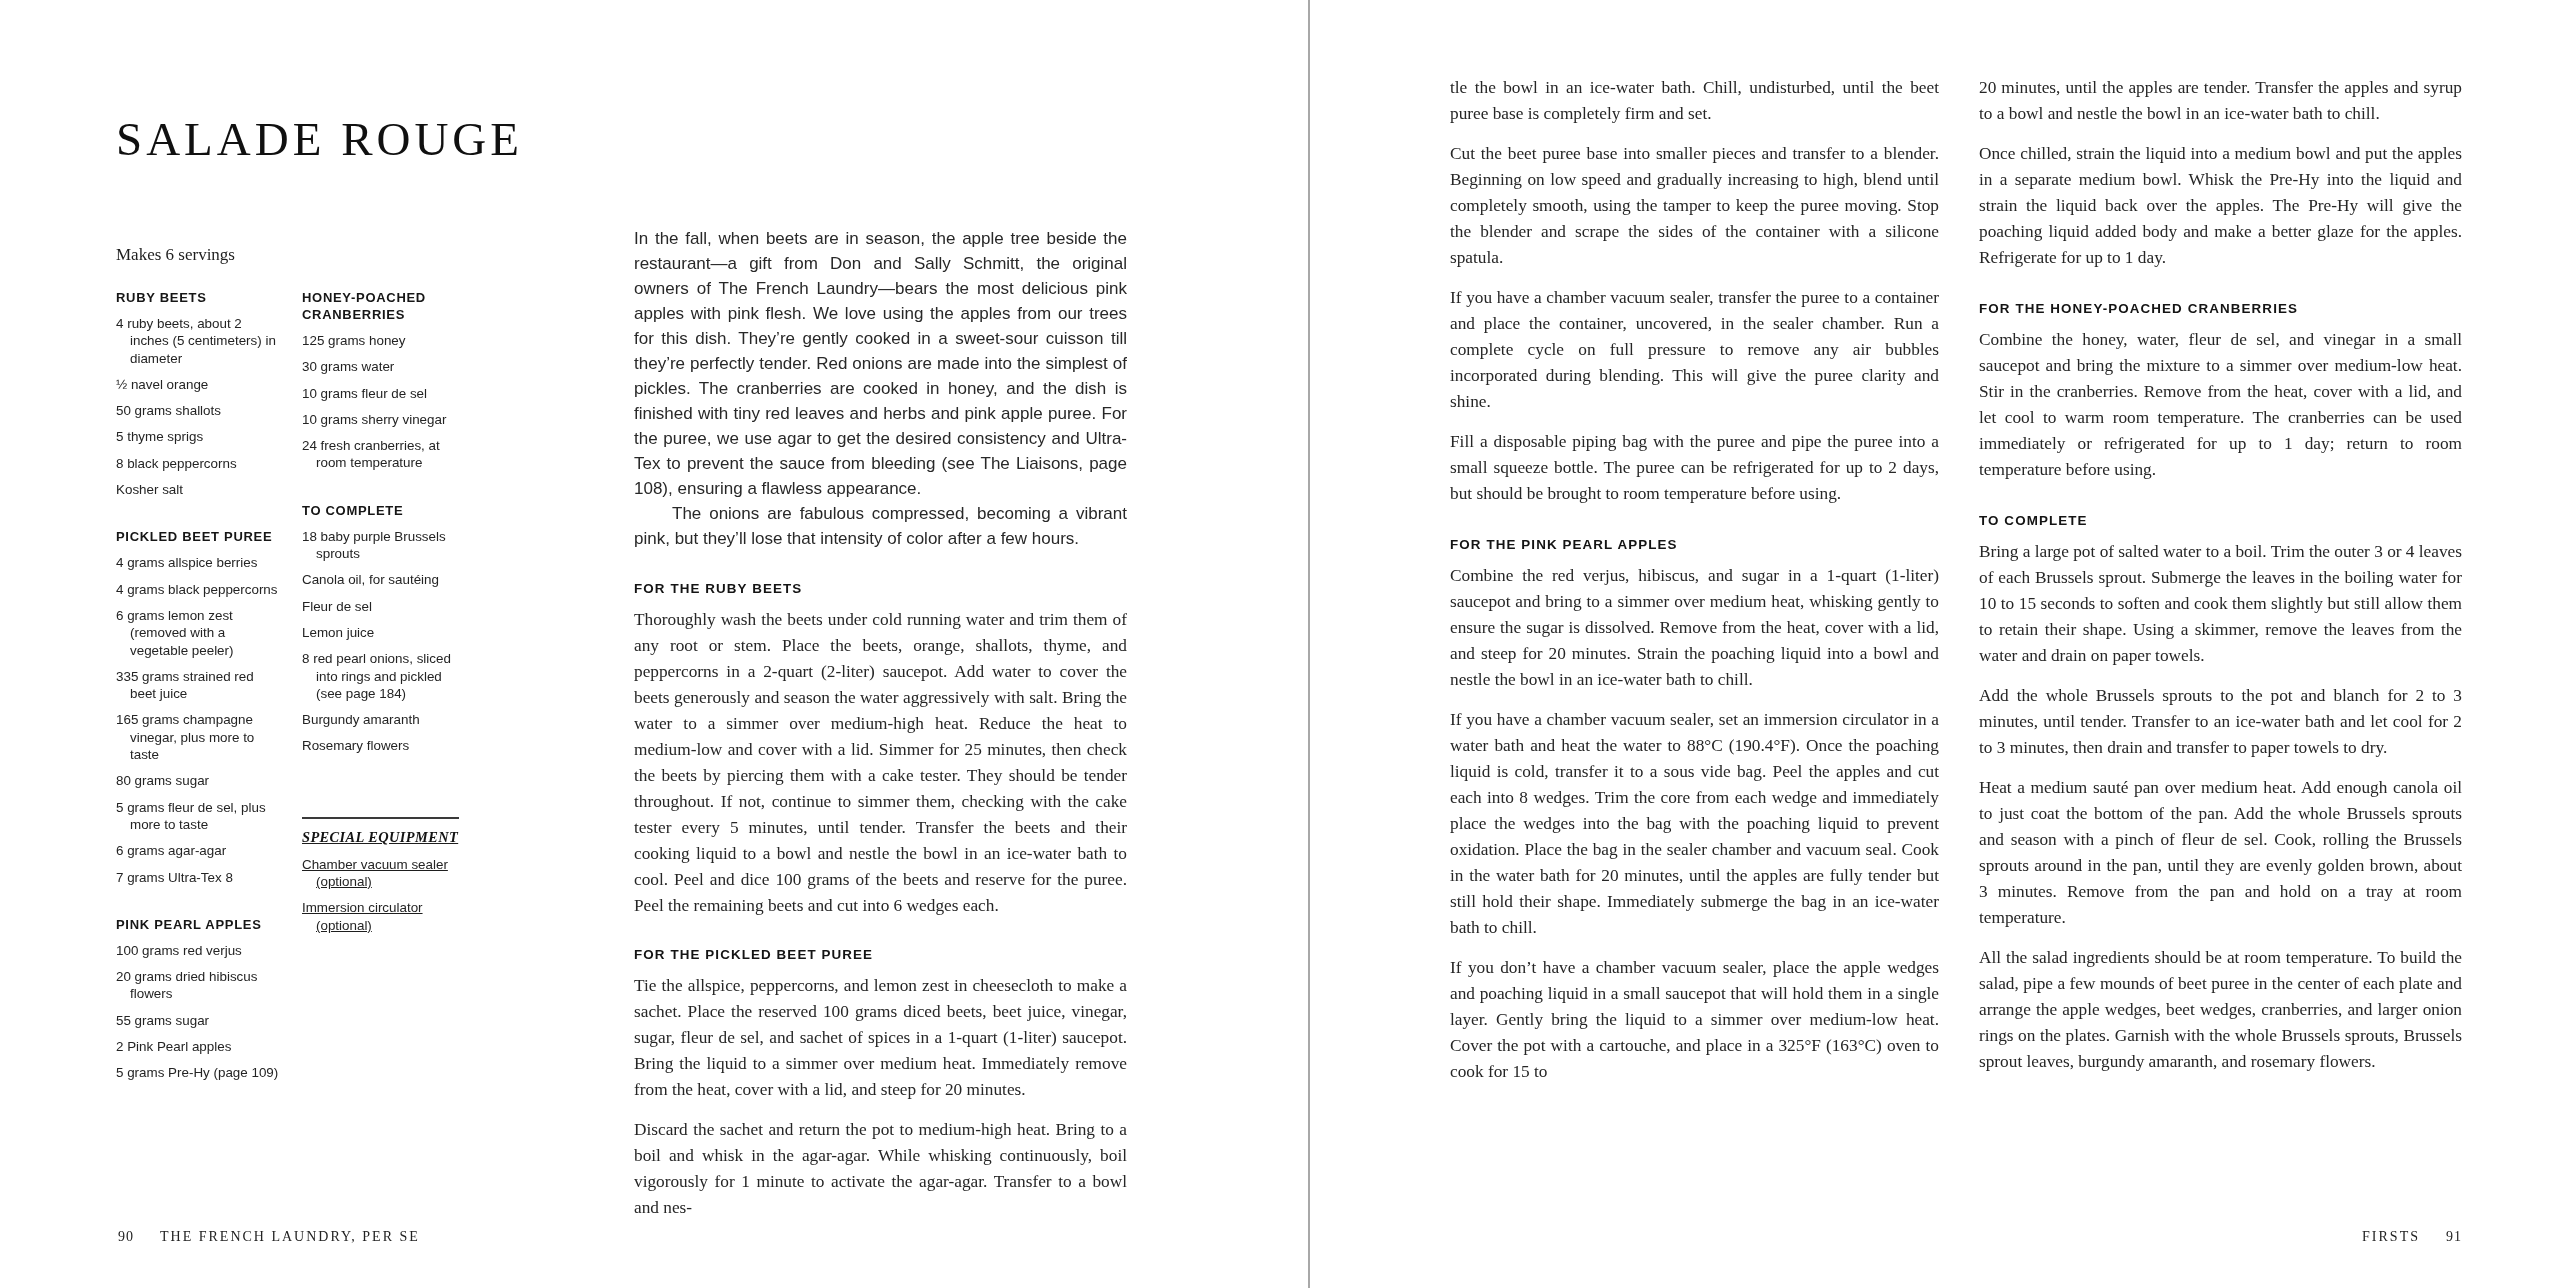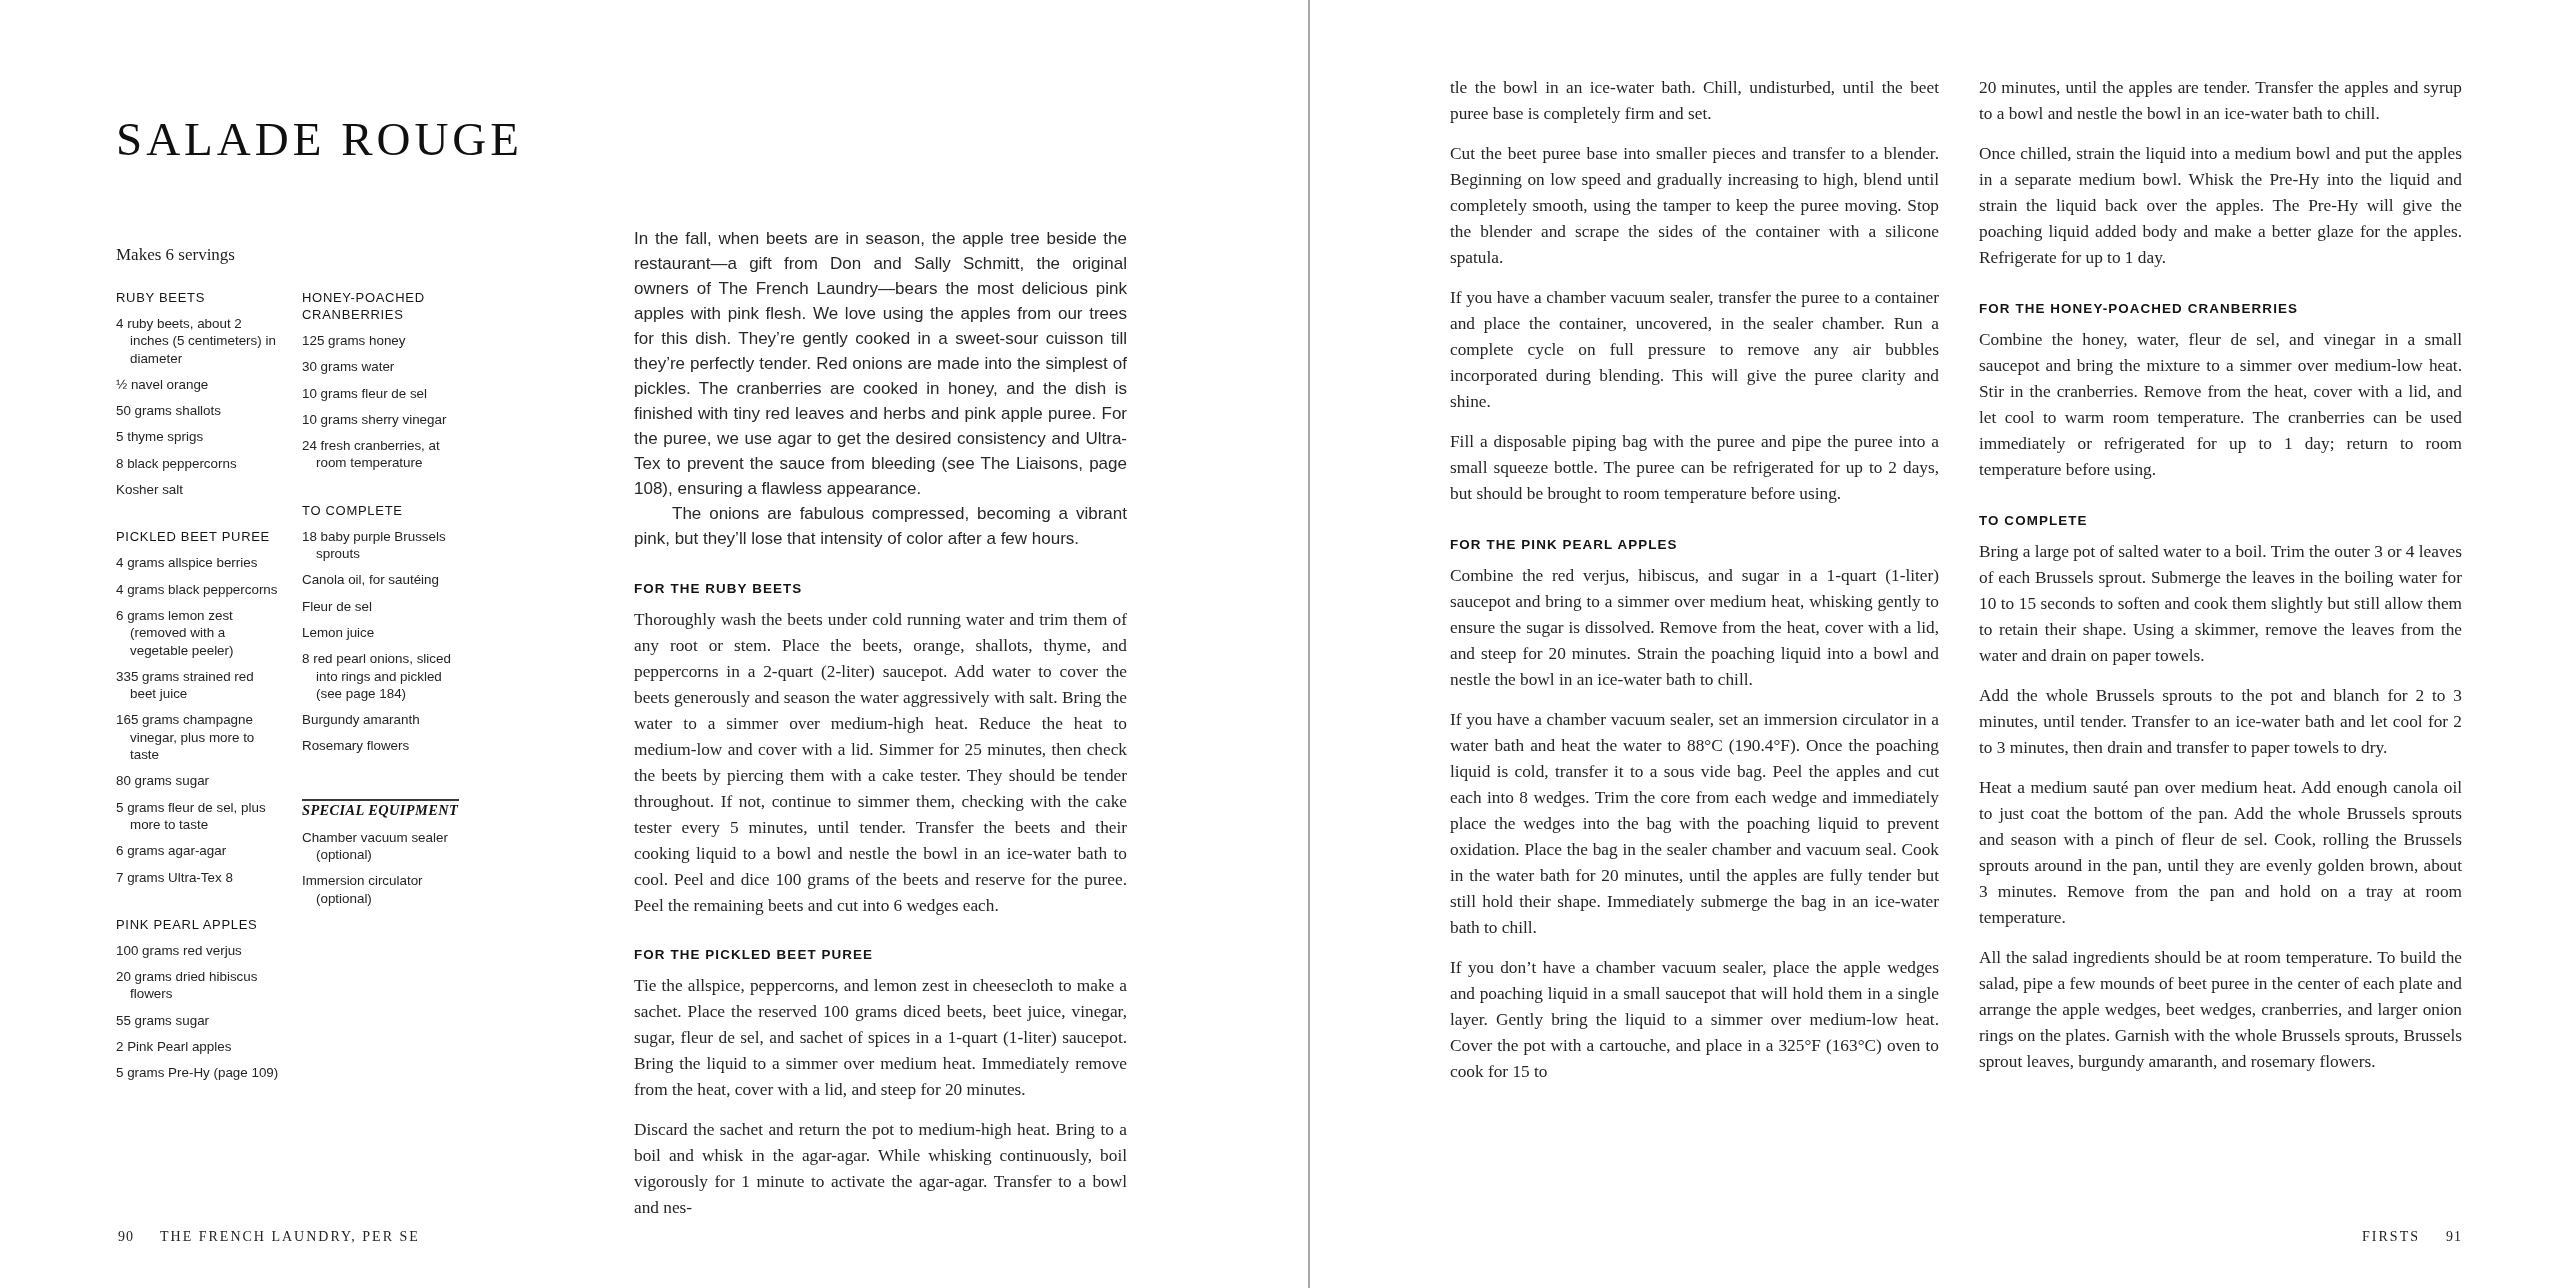--- a/index.html
+++ b/index.html
@@ -50,37 +50,37 @@
   .makes {
     font-size: 17px;
     color: #1e1e1e;
     margin: 16px 0 24px 0;
   }
   .ing-cols { display: flex; gap: 20px; }
   .ing-col { width: 166px; }
   .ing-group { margin-bottom: 30px; }
   .ing-title {
     font-family: "Liberation Sans", sans-serif;
-    font-weight: normal;
+    font-weight: bold;
     font-size: 13px;
     line-height: 17px;
     letter-spacing: 0.7px;
     color: #161616;
     margin: 0 0 9px 0;
   }
   .ing-item {
     font-family: "Liberation Sans", sans-serif;
     font-size: 13.4px;
     line-height: 17.3px;
     color: #242424;
     margin: 0 0 9px 0;
     padding-left: 14px;
     text-indent: -14px;
   }
-  .speq { margin-top: 44px; width: 157px; border-top: 2px solid #3a3a3a; padding-top: 1px; }
+  .speq { margin-top: 62px; width: 157px; border-top: 2px solid #3a3a3a; padding-top: 10px; text-decoration: underline; }
   .speq-title {
     font-family: "Liberation Serif", serif;
     font-weight: bold;
     font-style: italic;
     font-size: 14.4px;
     letter-spacing: 0.4px;
     color: #141414;
     margin: 0 0 10px 0;
   }
 

